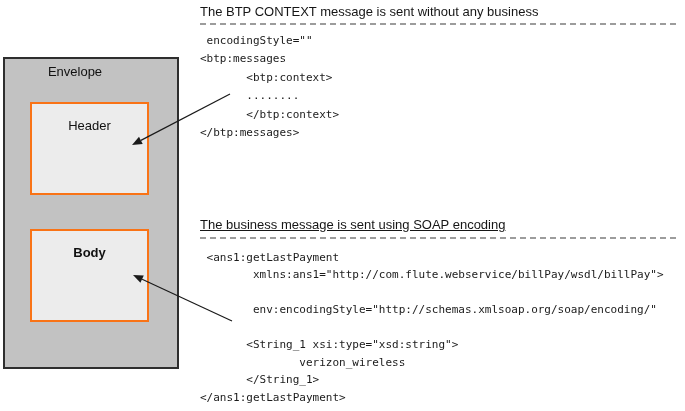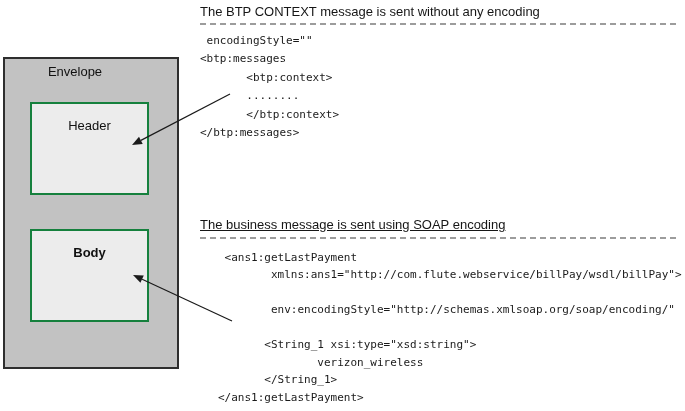--- a/index.html
+++ b/index.html
@@ -25,21 +25,21 @@
     width: 144px;
     text-align: center;
     font-size: 13px;
     color: #111111;
   }
   .inner-box {
     position: absolute;
     left: 30px;
     width: 119px; height: 93px;
     background: #ececec;
-    border: 2px solid #15803d;
+    border: 2px solid #f97316;
     box-sizing: border-box;
     text-align: center;
     font-size: 13px;
     color: #111111;
     padding-top: 14px;
   }
   .header-box { top: 102px; }
   .body-box   { top: 229px; font-weight: bold; }
   .sec-title {
     position: absolute;
@@ -53,41 +53,41 @@
   .code {
     position: absolute;
     left: 200px;
     margin: 0;
     font-family: "DejaVu Sans Mono", monospace;
     font-size: 11px;
     color: #1a1a1a;
     white-space: pre;
   }
   .c1 { top: 31.5px; line-height: 18.5px; }
-  .c2 { top: 248.5px; line-height: 17.5px; margin-left: 18px; }
+  .c2 { top: 248.5px; line-height: 17.5px; }
   .overlay {
     position: absolute;
     left: 0; top: 0;
     width: 685px; height: 411px;
     pointer-events: none;
   }
 </style>
 </head>
 <body>
 
 <div class="canvas">
 
   <div class="envelope"></div>
   <div class="env-label">Envelope</div>
 
   <div class="inner-box header-box"><span>Header</span></div>
 
   <div class="inner-box body-box"><span>Body</span></div>
 
-  <div class="sec-title t1">The BTP CONTEXT message is sent without any encoding</div>
+  <div class="sec-title t1">The BTP CONTEXT message is sent without any business</div>
   <pre class="code c1"> encodingStyle=""
 &lt;btp:messages
        &lt;btp:context&gt;
        ........
        &lt;/btp:context&gt;
 &lt;/btp:messages&gt;</pre>
 
   <div class="sec-title t2">The business message is sent using SOAP encoding</div>
   <pre class="code c2"> &lt;ans1:getLastPayment
         xmlns:ans1="http://com.flute.webservice/billPay/wsdl/billPay"&gt;

